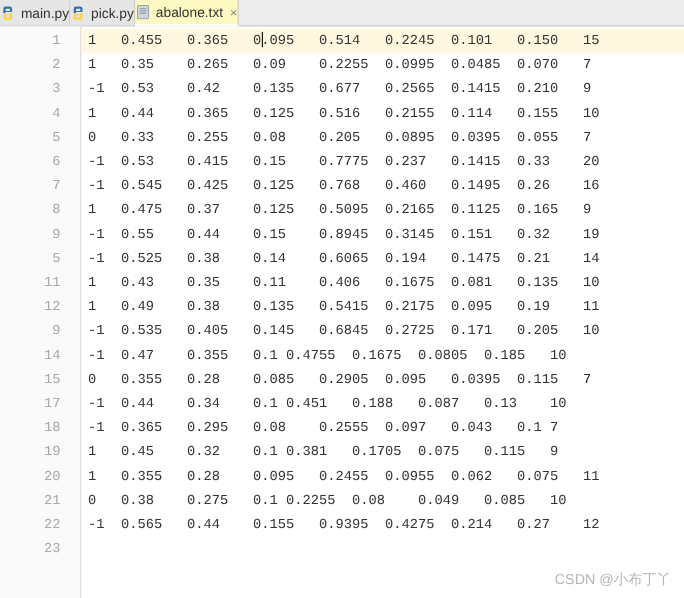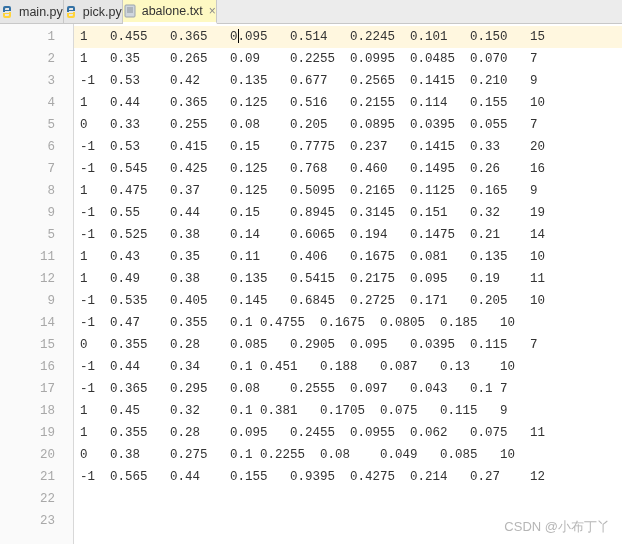--- a/index.html
+++ b/index.html
@@ -142,21 +142,20 @@
       <div class="ln">6</div>
       <div class="ln">7</div>
       <div class="ln">8</div>
       <div class="ln">9</div>
       <div class="ln">5</div>
       <div class="ln">11</div>
       <div class="ln">12</div>
       <div class="ln">9</div>
       <div class="ln">14</div>
       <div class="ln">15</div>
-      <div class="ln">16</div>
       <div class="ln">17</div>
       <div class="ln">18</div>
       <div class="ln">19</div>
       <div class="ln">20</div>
       <div class="ln">21</div>
       <div class="ln">22</div>
       <div class="ln">23</div>
     </div>
   <div class="content" id="content">
       <div class="row current">1   0.455   0.365   0<span class="caret"></span>.095   0.514   0.2245  0.101   0.150   15</div>

